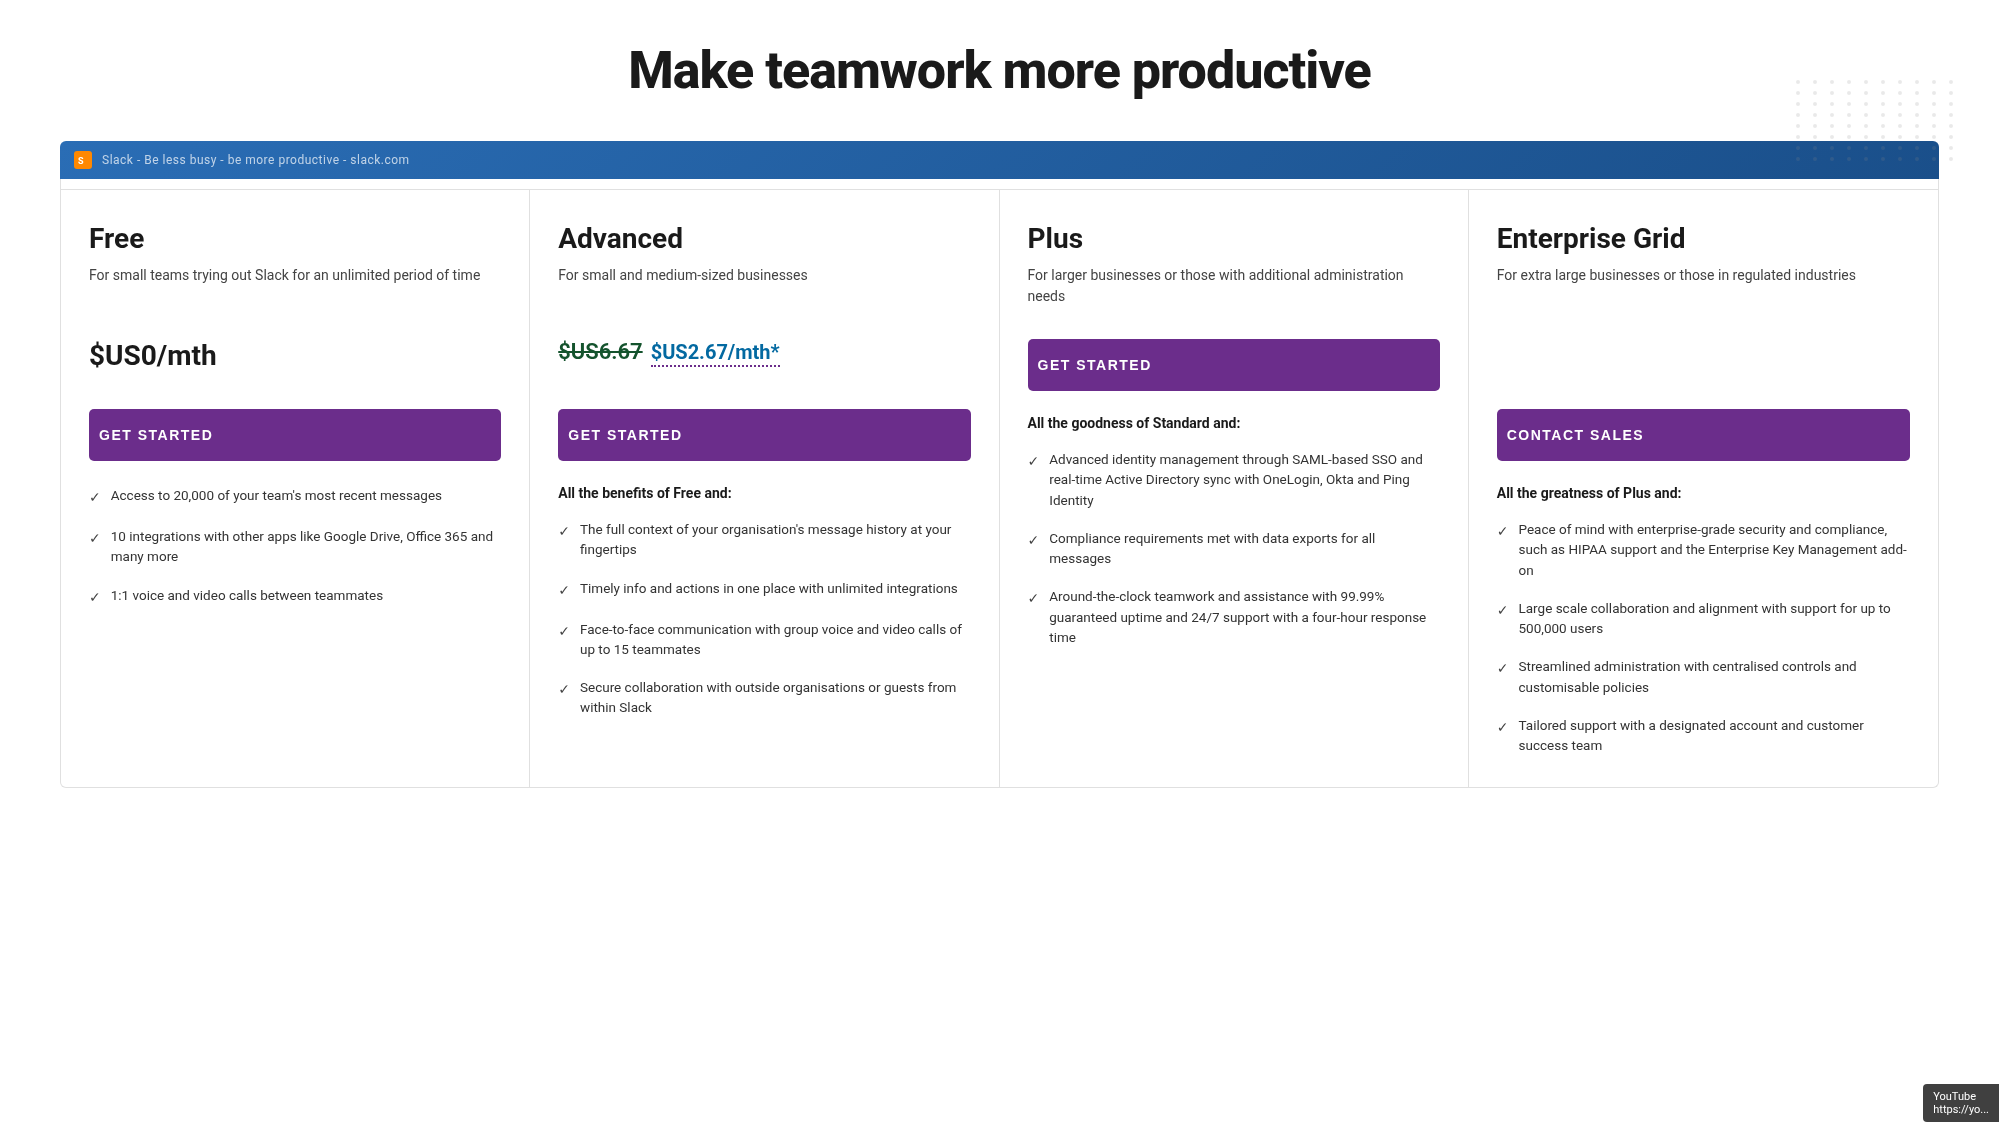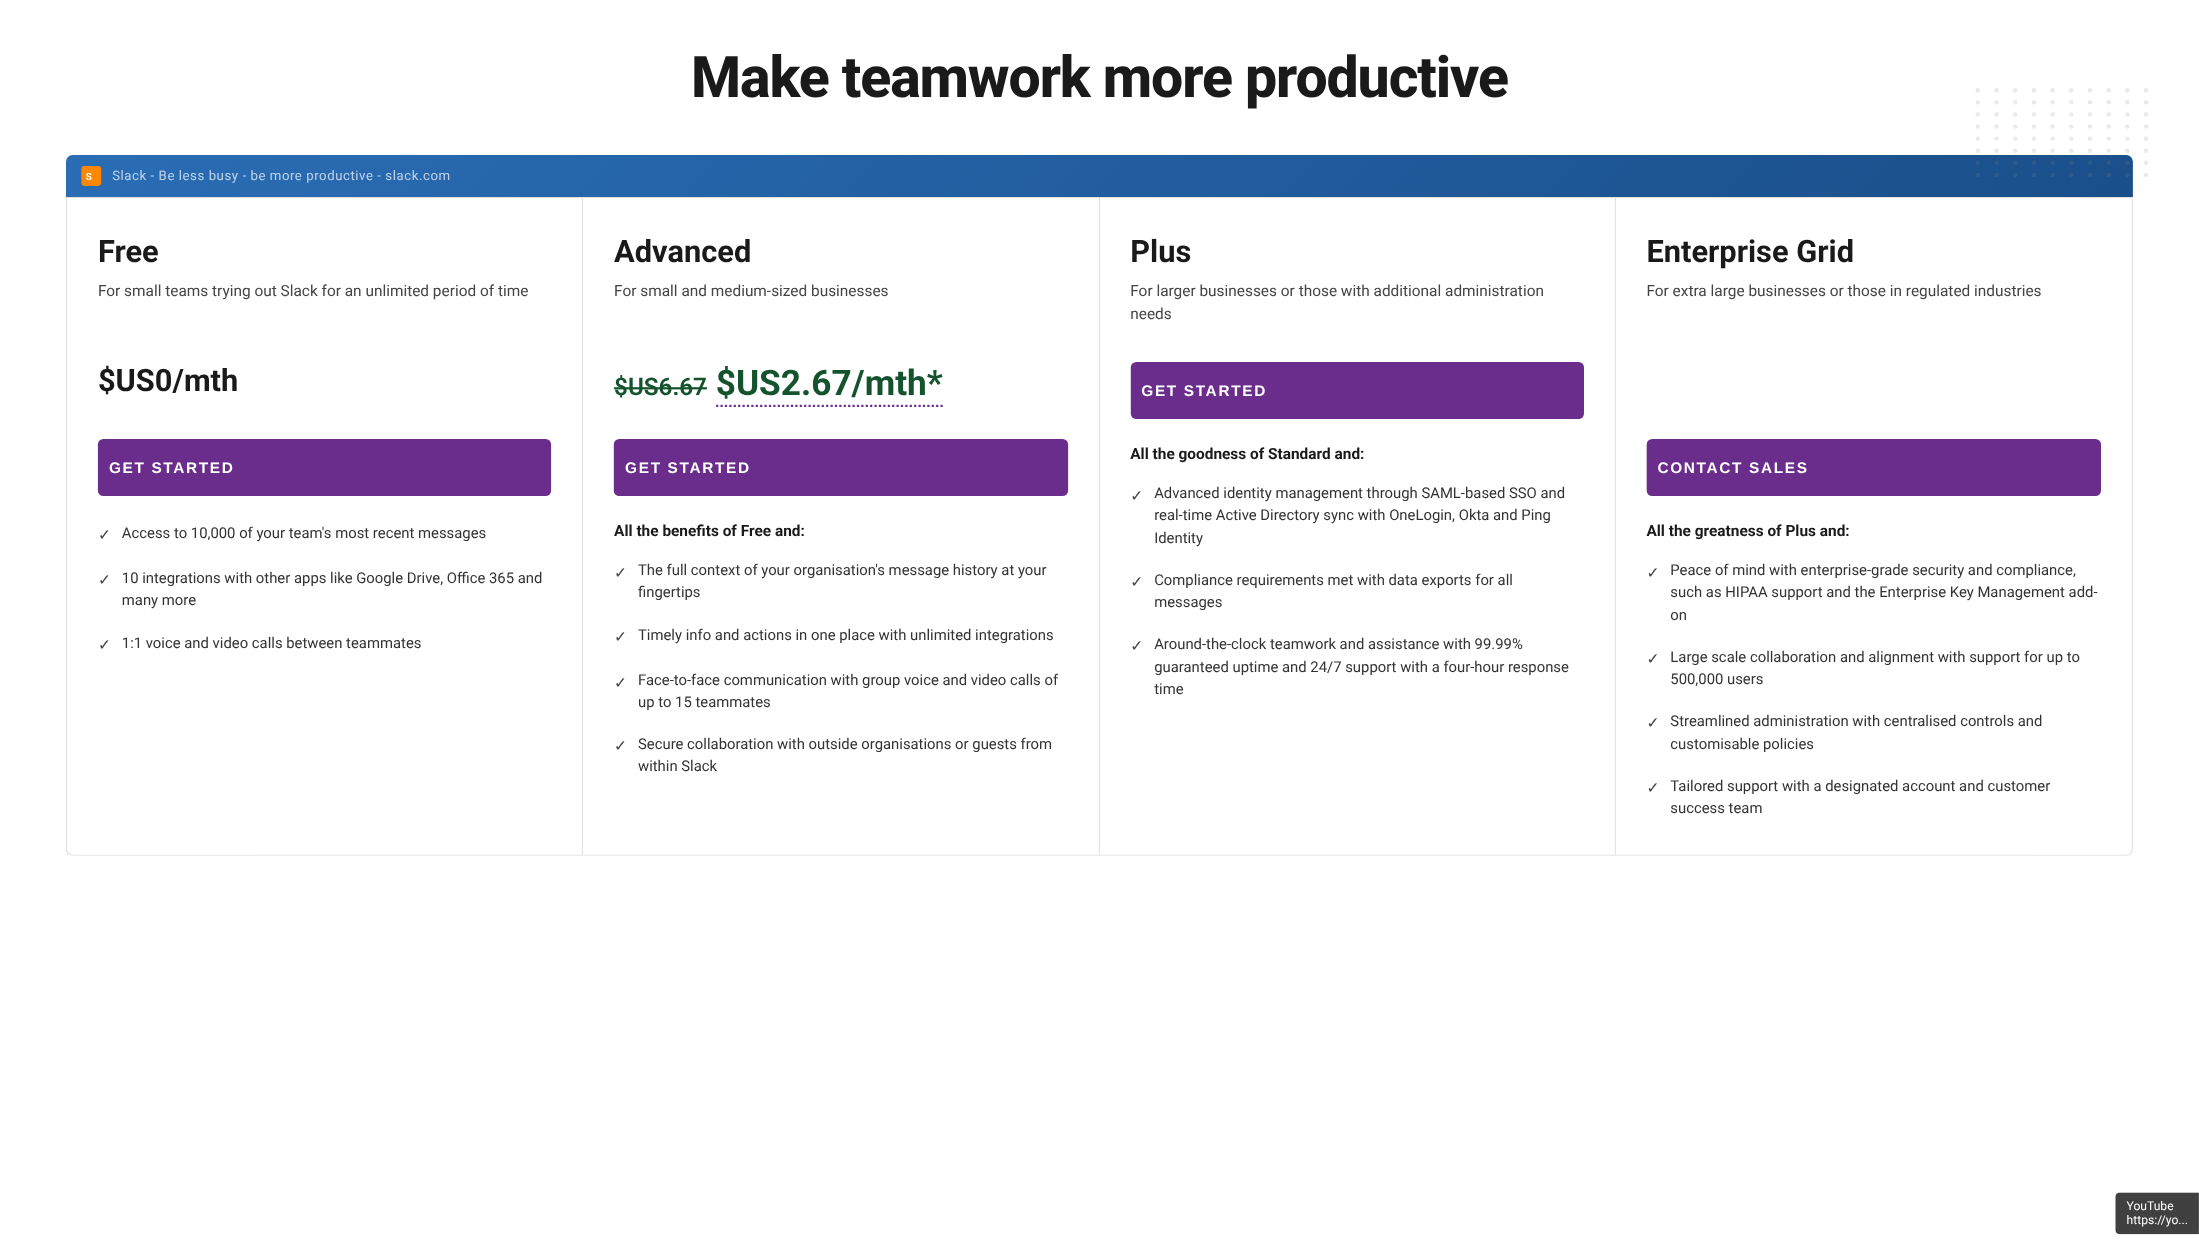--- a/index.html
+++ b/index.html
@@ -49,20 +49,21 @@
     .pricing-container {
       border: 1px solid #e0e0e0;
       border-top: none;
       border-radius: 0 0 6px 6px;
       overflow: hidden;
     }
     .plans-grid {
       display: grid;
       grid-template-columns: repeat(4, 1fr);
       border-top: 1px solid #e0e0e0;
+      margin-top: 10px;
     }
     .plan-col {
       padding: 32px 28px;
       border-right: 1px solid #e0e0e0;
       position: relative;
     }
     .plan-col:last-child { border-right: none; }
     .plan-name {
       font-size: 28px;
       font-weight: 700;
@@ -84,23 +85,23 @@
       gap: 8px;
       flex-wrap: wrap;
     }
     .price-original {
       font-size: 22px;
       font-weight: 600;
       color: #14532d;
       text-decoration: line-through;
     }
     .price-current {
-      font-size: 32px;
-      font-weight: 700;
-      color: #14532d;
+      font-size: 20px;
+      font-weight: 700;
+      color: #0369a1;
       text-align: center;
     }
     .price-free {
       font-size: 28px;
       font-weight: 700;
       color: #1a1a1a;
     }
     .cta-button {
       display: block;
       width: 100%;
@@ -263,21 +264,21 @@
     <div class="plan-col">
           <div class="plan-name">Free</div>
           <div class="plan-description">For small teams trying out Slack for an unlimited period of time</div>
           <div class="plan-price-row">
             <span class="price-free">$US0/mth</span>
           </div>
           <button class="cta-button">GET STARTED</button>
           <ul class="feature-list">
             <li class="feature-item">
               <span class="check-icon">✓</span>
-              <span>Access to 10,000 of your team's most recent messages</span>
+              <span>Access to 20,000 of your team's most recent messages</span>
             </li>
             <li class="feature-item">
               <span class="check-icon">✓</span>
               <span>10 integrations with other apps like Google Drive, Office 365 and many more</span>
             </li>
             <li class="feature-item">
               <span class="check-icon">✓</span>
               <span>1:1 voice and video calls between teammates</span>
             </li>
           </ul>

